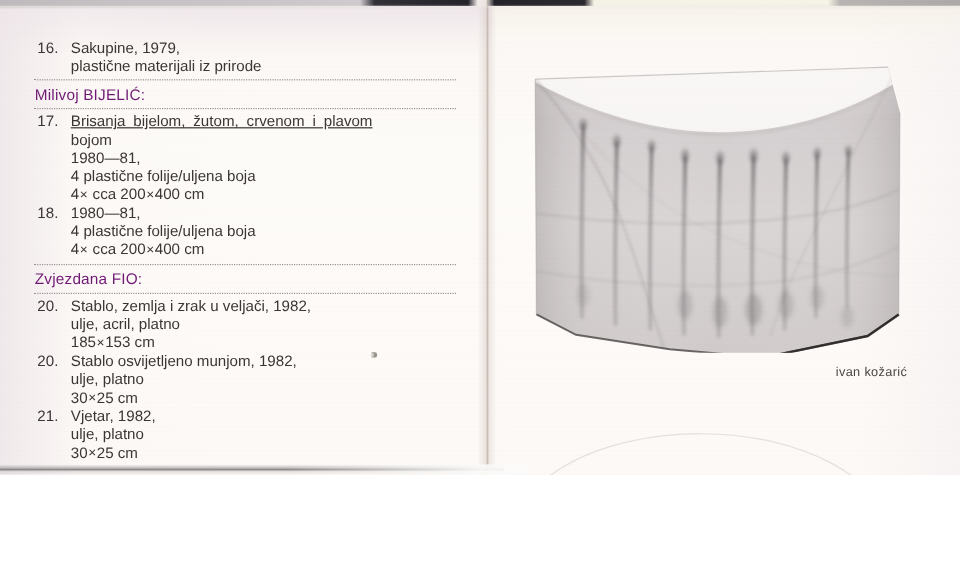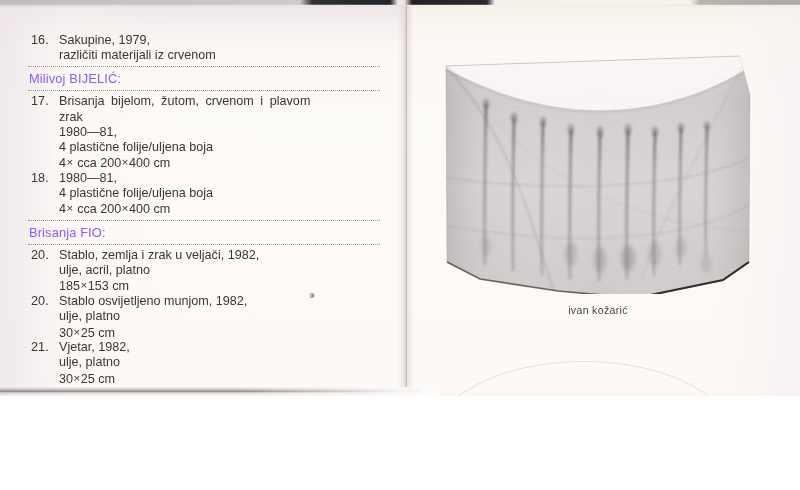--- a/index.html
+++ b/index.html
@@ -129,32 +129,33 @@
     letter-spacing: 0.1px;
   }
   .entry .body {
     flex: 1 1 auto;
   }
   .entry .body .ln { white-space: nowrap; }
 
   
   .ln.justify {
     word-spacing: 3.1px;
+    text-decoration: underline;
   }
 
   .sep {
     height: 0;
     border-top: 1px dotted #8a8279;
     opacity: 0.85;
     margin: 0;
     width: 352px;
   }
 
   .group-head {
-    color: #8b5cf6;
+    color: #701a75;
     font-size: 12.8px;
     line-height: 17px;
     letter-spacing: 0.15px;
     padding-left: 1px;
   }
   .gap-xs { height: 3px; }
   .gap-head { height: 3px; }
 
   .mult {
     font-size: 11.4px;
@@ -170,21 +171,21 @@
     width: 316px;
     height: 246px;
   }
   .plate svg { display: block; width: 100%; height: 100%; }
 
   .caption {
     position: absolute;
     left: 440px;
     top: 304px;
     width: 316px;
-    text-align: center;
+    text-align: right;
     font-size: 10.6px;
     letter-spacing: 0.3px;
     color: #4a4644;
   }
 
   
   .stray {
     position: absolute;
     pointer-events: none;
   }
@@ -222,52 +223,52 @@
 
   <div class="paper-base"></div>
   <div class="paper-left-tint"></div>
   <div class="paper-right-tint"></div>
 
   <div class="catalogue" id="catalogue">
       <div class="entry">
         <div class="num">16.</div>
         <div class="body">
           <div class="ln">Sakupine, 1979,</div>
-          <div class="ln">različiti materijali iz crvenom</div>
+          <div class="ln">plastične materijali iz prirode</div>
         </div>
       </div>
       <div class="gap-xs"></div>
       <div class="sep"></div>
       <div class="gap-head"></div>
       <div class="group-head">Milivoj BIJELIĆ:</div>
       <div class="gap-xs"></div>
       <div class="sep"></div>
       <div class="gap-head"></div>
       <div class="entry">
         <div class="num">17.</div>
         <div class="body">
           <div class="ln justify">Brisanja bijelom, žutom, crvenom i plavom</div>
-          <div class="ln">zrak</div>
+          <div class="ln">bojom</div>
           <div class="ln">1980—81,</div>
           <div class="ln">4 plastične folije/uljena boja</div>
           <div class="ln">4<span class="mult">×</span> cca 200<span class="mult">×</span>400 cm</div>
         </div>
       </div>
       <div class="entry">
         <div class="num">18.</div>
         <div class="body">
           <div class="ln">1980—81,</div>
           <div class="ln">4 plastične folije/uljena boja</div>
           <div class="ln">4<span class="mult">×</span> cca 200<span class="mult">×</span>400 cm</div>
         </div>
       </div>
       <div class="gap-xs"></div>
       <div class="sep"></div>
       <div class="gap-head"></div>
-      <div class="group-head">Brisanja FIO:</div>
+      <div class="group-head">Zvjezdana FIO:</div>
       <div class="gap-xs"></div>
       <div class="sep"></div>
       <div class="gap-head"></div>
       <div class="entry">
         <div class="num">20.</div>
         <div class="body">
           <div class="ln">Stablo, zemlja i zrak u veljači, 1982,</div>
           <div class="ln">ulje, acril, platno</div>
           <div class="ln">185<span class="mult">×</span>153 cm</div>
         </div>

